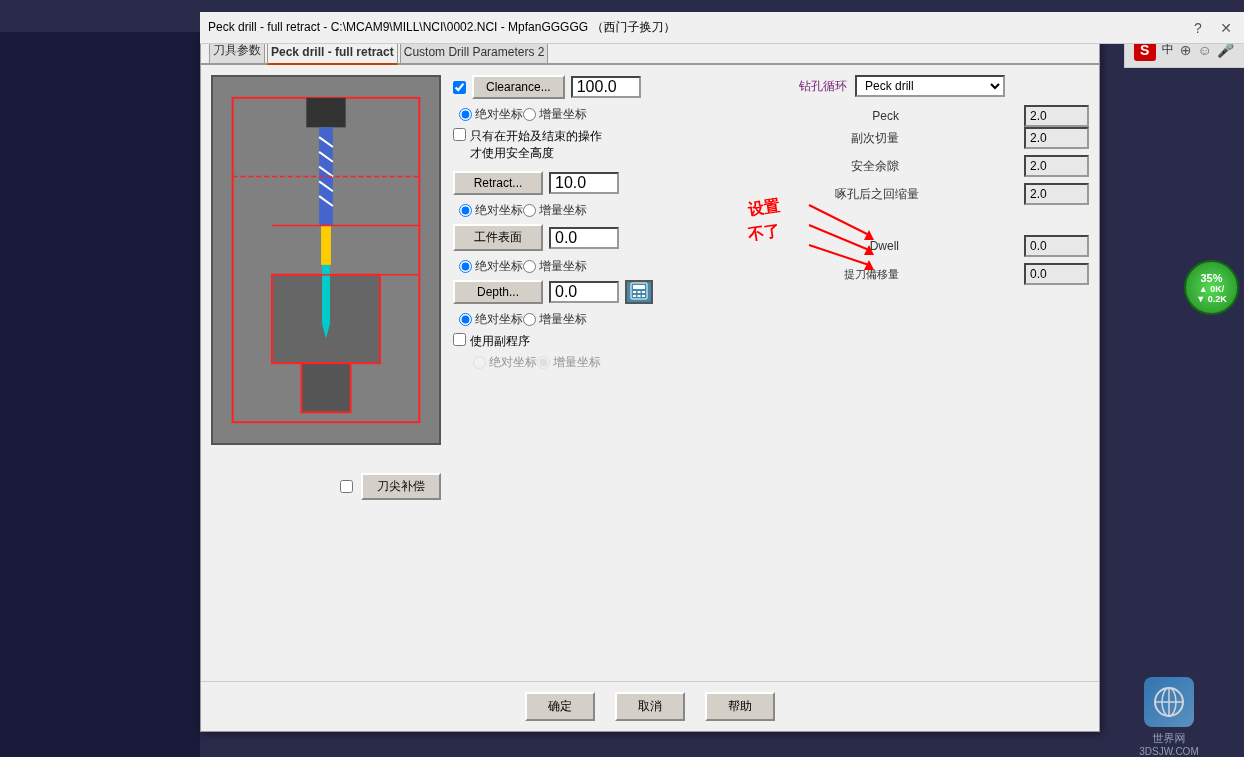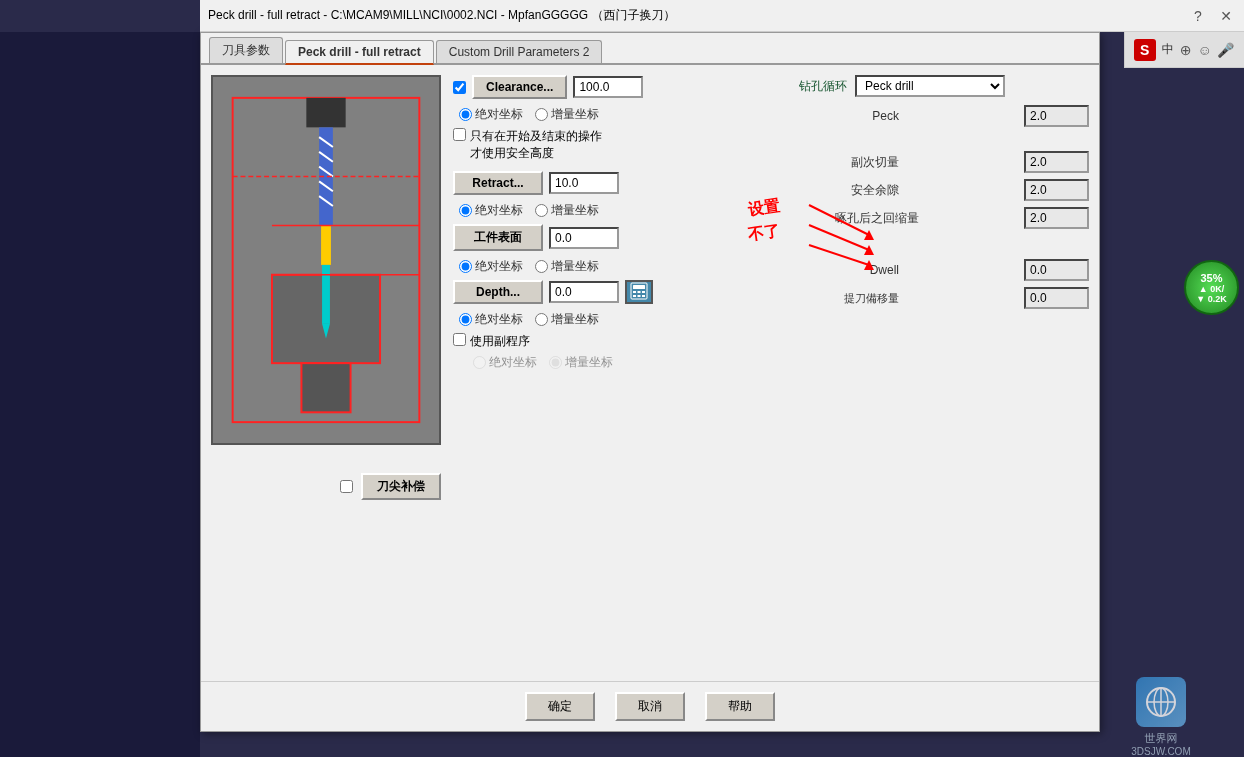--- a/index.html
+++ b/index.html
@@ -61,21 +61,21 @@
     
     .tab-bar {
       display: flex;
       align-items: flex-end;
       border-bottom: 2px solid #999;
       padding: 4px 8px 0;
       background: #f0f0f0;
       gap: 2px;
     }
     .tab {
-      padding: 4px 12px;
+      padding: 4px 3px;
       border: 1px solid #999;
       border-bottom: none;
       background: #ddd;
       cursor: pointer;
       font-size: 12px;
       color: #333;
       border-radius: 3px 3px 0 0;
     }
     .tab.active {
       background: #f0f0f0;
@@ -105,34 +105,32 @@
     }
     .btn-param {
       background: #d4d0c8;
       border: 2px solid;
       border-color: #fff #888 #888 #fff;
       padding: 3px 12px;
       min-width: 90px;
       cursor: pointer;
       font-size: 12px;
       text-align: center;
-      font-weight: bold;
     }
     .input-field {
       border: 2px inset #999;
       background: #fff;
       width: 70px;
       height: 22px;
       padding: 2px 4px;
-      font-size: 12px;
+      font-size: 16px;
     }
     .radio-group {
       display: flex;
       align-items: center;
-      gap: 12px;
       margin-left: 6px;
     }
     .radio-item {
       display: flex;
       align-items: center;
       gap: 3px;
       font-size: 12px;
       color: #333;
     }
     .peck-row {
@@ -167,21 +165,21 @@
     }
 
     
     .drill-cycle-section {
       display: flex;
       align-items: center;
       gap: 8px;
       margin-bottom: 8px;
     }
     .drill-cycle-label {
-      color: #14532d;
+      color: #701a75;
       font-size: 12px;
     }
 
     
     .bottom-bar {
       position: absolute;
       bottom: 0;
       left: 0;
       right: 0;
       height: 50px;
@@ -238,21 +236,21 @@
       width: 200px;
       height: 725px;
       background: #1a1a3a;
     }
   </style>
 </head>
 <body>
 
 <div class="left-sidebar"></div>
 
-<div class="title-bar" style="position:absolute;top:0;left:200px;right:0;z-index:20;">
+<div class="title-bar" style="position:absolute;top:12px;left:200px;right:0;z-index:20;">
   <span class="title-bar-text">Peck drill - full retract - C:\MCAM9\MILL\NCI\0002.NCI - MpfanGGGGG （西门子换刀）</span>
   <div class="title-bar-controls">
     <button class="title-bar-btn">?</button>
     <button class="title-bar-btn">✕</button>
   </div>
 </div>
 
 <div class="dialog-bg">
 
   <div class="tab-bar">
@@ -419,21 +417,21 @@
 
         <div class="drill-cycle-section">
           <span class="drill-cycle-label">钻孔循环</span>
           <select class="dropdown">
             <option>Peck drill</option>
             <option>Full retract</option>
             <option>Custom</option>
           </select>
         </div>
 
-        <div class="peck-row" style="margin-bottom:24px;gap:41px;">
+        <div class="peck-row" style="margin-bottom:0;gap:41px;">
           <span class="peck-label">Peck</span>
           <input class="peck-input" type="text" value="2.0" style="">
         </div>
 
         <div class="peck-row">
           <span class="peck-label">副次切量</span>
           <input class="peck-input" type="text" value="2.0" style="">
         </div>
 
         <div class="peck-row">
@@ -492,21 +490,21 @@
 </div>
 
 <div style="position:absolute;right:5px;top:260px;width:55px;height:55px;background:radial-gradient(circle, #55dd55, #228822);border-radius:50%;display:flex;flex-direction:column;align-items:center;justify-content:center;color:white;font-size:11px;font-weight:bold;border:2px solid #116611;">
   <span>35%</span>
   <div style="font-size:9px;display:flex;flex-direction:column;align-items:center;">
     <span>▲ 0K/</span>
     <span>▼ 0.2K</span>
   </div>
 </div>
 
-<div style="position:absolute;bottom:0;right:8px;width:150px;height:80px;display:flex;flex-direction:column;align-items:center;justify-content:flex-end;opacity:0.8;">
+<div style="position:absolute;bottom:0;right:0;width:150px;height:80px;display:flex;flex-direction:column;align-items:center;justify-content:flex-end;opacity:0.8;">
 
   <div style="width:50px;height:50px;background:linear-gradient(135deg,#3388cc,#66aadd);border-radius:8px;display:flex;align-items:center;justify-content:center;margin-bottom:4px;">
     <svg width="36" height="36" viewBox="0 0 36 36">
       <circle cx="18" cy="18" r="14" fill="none" stroke="white" stroke-width="2"></circle>
       <ellipse cx="18" cy="18" rx="7" ry="14" fill="none" stroke="white" stroke-width="1.5"></ellipse>
       <line x1="4" y1="18" x2="32" y2="18" stroke="white" stroke-width="1.5"></line>
       <line x1="18" y1="4" x2="18" y2="32" stroke="white" stroke-width="1.5"></line>
     </svg>
   </div>
   <span style="color:#aabbcc;font-size:11px;">世界网</span>

